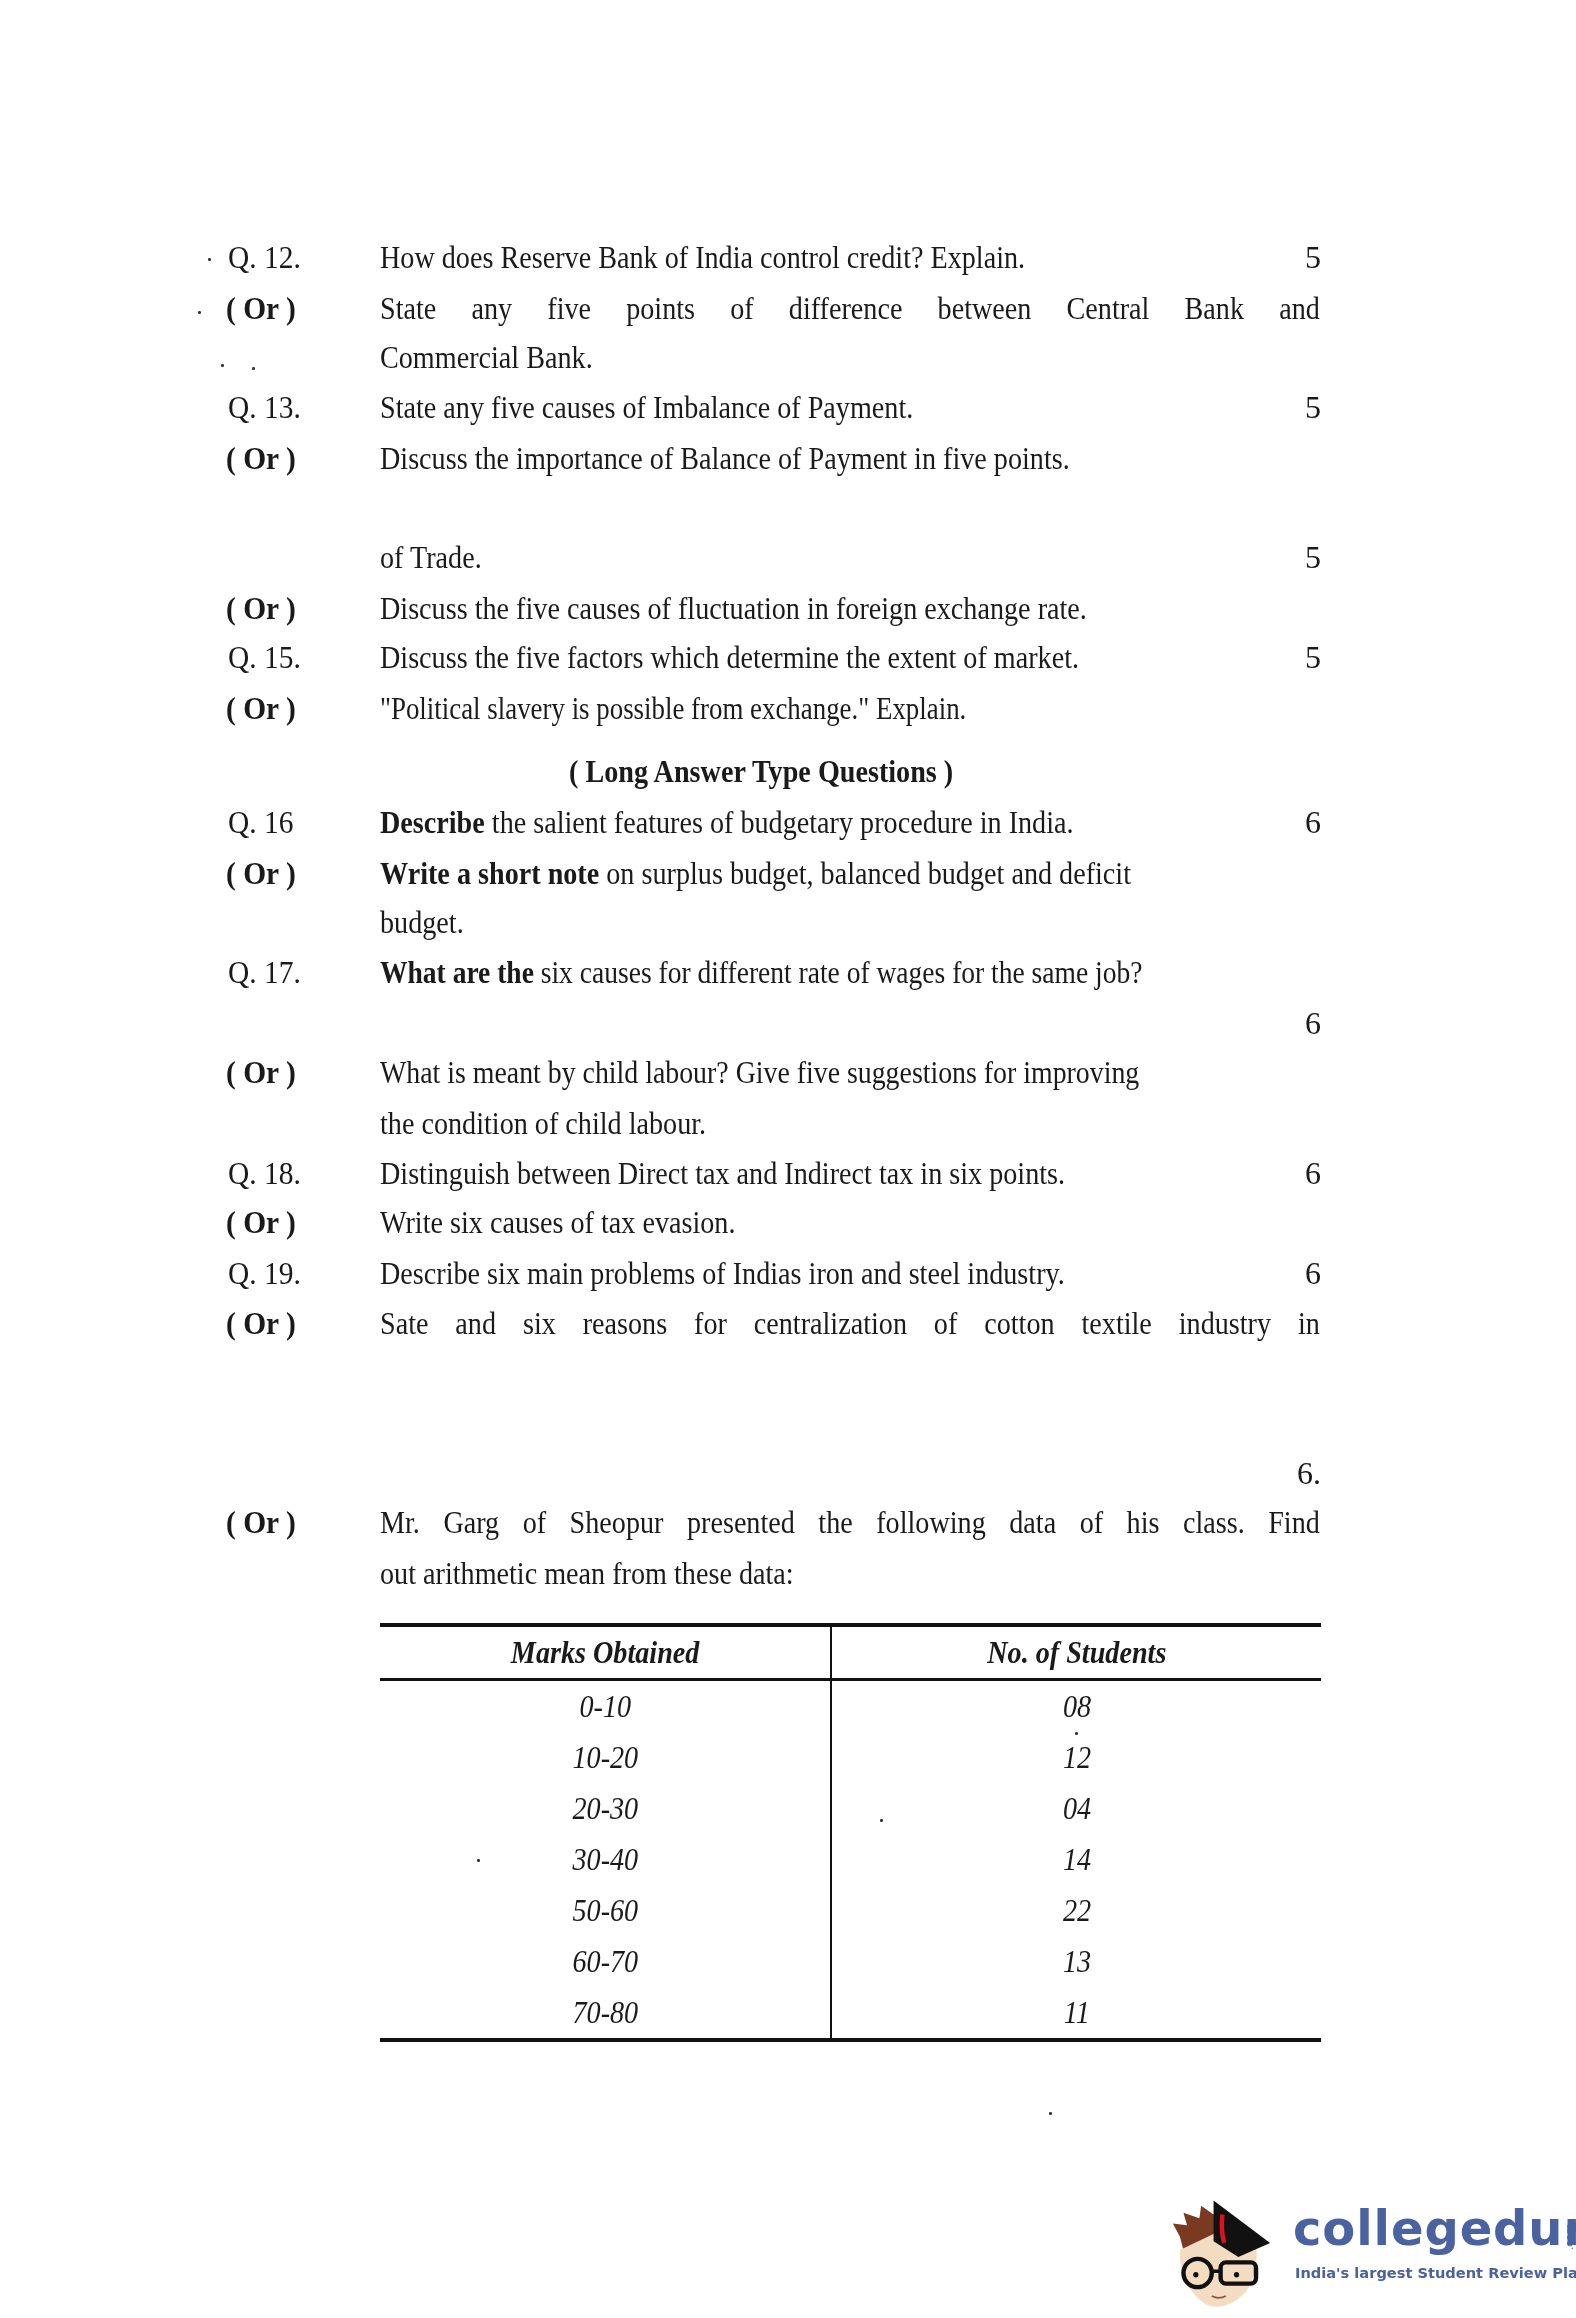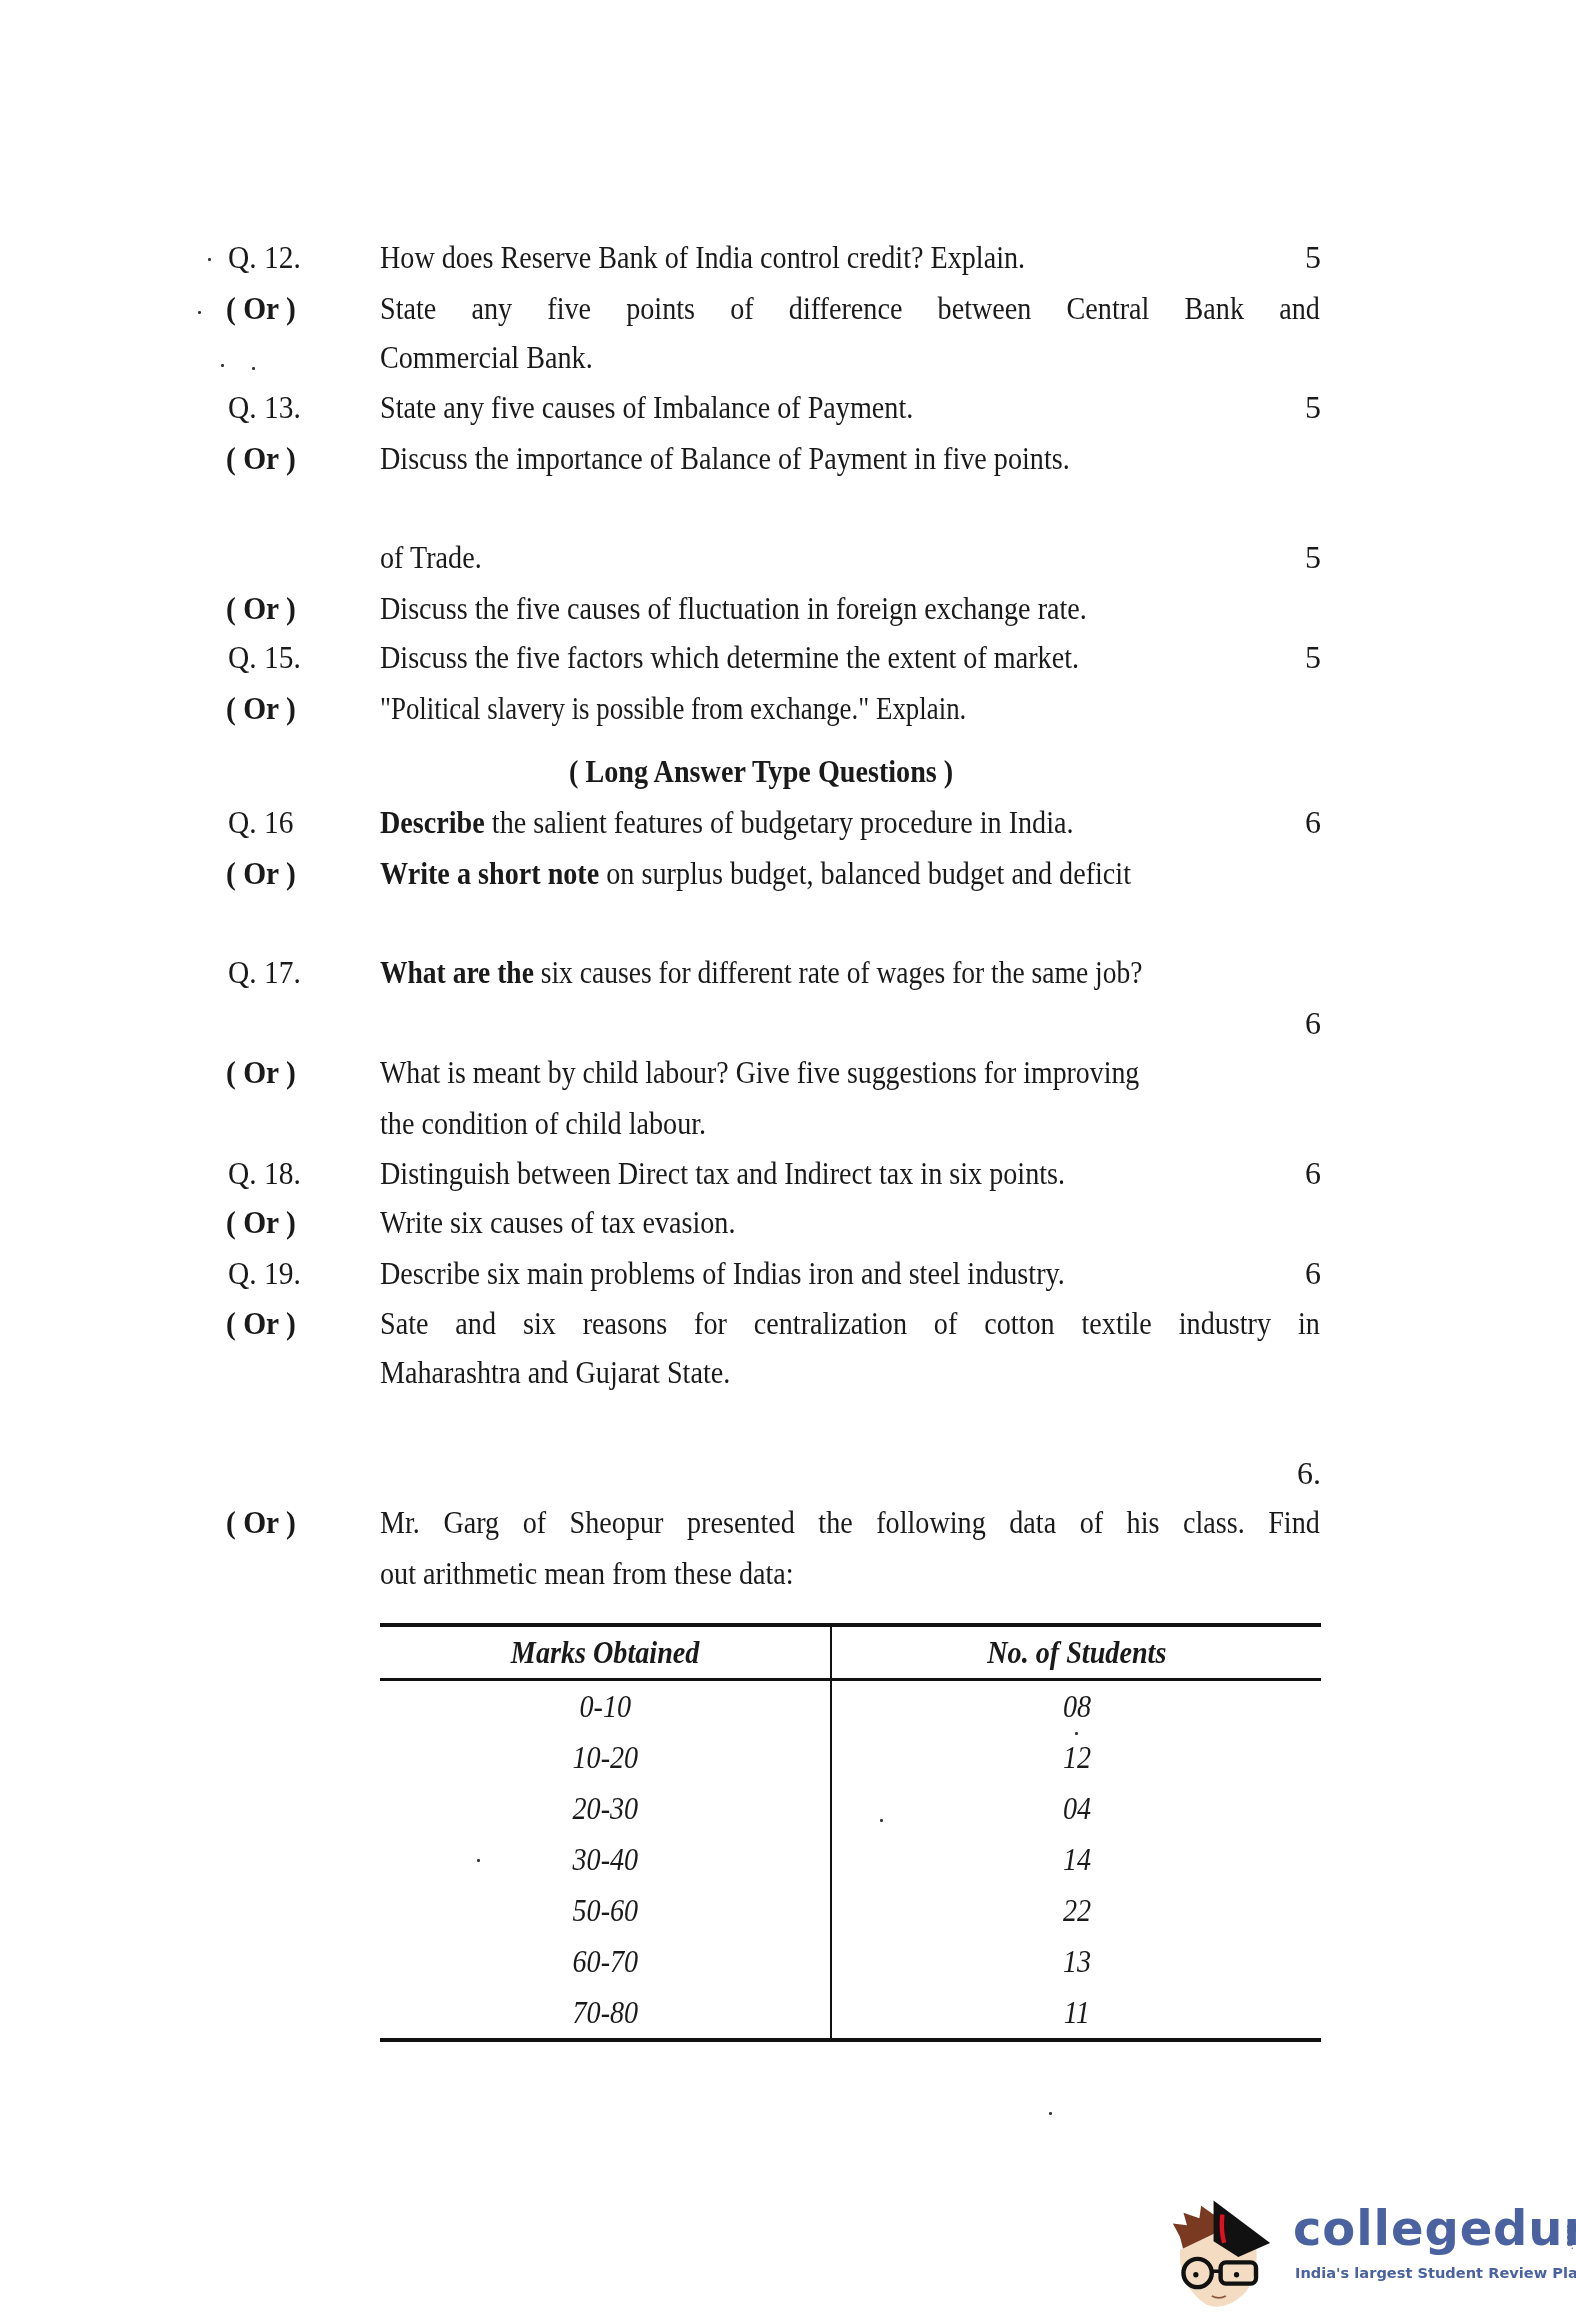--- a/index.html
+++ b/index.html
@@ -126,20 +126,23 @@
 
   <div class="q-row" style="top:797px">
     <span class="q-num">Q. 16</span>
     <span class="q-text"><b>Describe</b><span> the salient features of budgetary procedure in India.</span></span>
     <span class="q-marks">6</span>
   </div>
   <div class="q-row" style="top:848px">
     <span class="q-num or">( Or )</span>
     <span class="q-text"><b>Write a short note</b><span> on surplus budget, balanced budget and deficit</span></span>
   </div>
+  <div class="q-row" style="top:897px">
+    <span class="q-text">budget.</span>
+  </div>
 
   <div class="q-row" style="top:947px">
     <span class="q-num">Q. 17.</span>
     <span class="q-text" style="transform:scaleX(0.86)"><b>What are the</b><span> six causes for different rate of wages for the same job?</span></span>
   </div>
   <div class="q-row" style="top:998px">
     <span class="q-marks">6</span>
   </div>
   <div class="q-row" style="top:1047px">
     <span class="q-num or">( Or )</span>
@@ -160,23 +163,20 @@
   </div>
 
   <div class="q-row" style="top:1248px">
     <span class="q-num">Q. 19.</span>
     <span class="q-text">Describe six main problems of Indias iron and steel industry.</span>
     <span class="q-marks">6</span>
   </div>
   <div class="q-row" style="top:1298px">
     <span class="q-num or">( Or )</span>
     <span class="q-text just">Sate and six reasons for centralization of cotton textile industry in</span>
-  </div>
-  <div class="q-row" style="top:1347px">
-    <span class="q-text">Maharashtra and Gujarat State.</span>
   </div>
 
   <div class="q-row" style="top:1448px">
     <span class="q-marks">6.</span>
   </div>
   <div class="q-row" style="top:1497px">
     <span class="q-num or">( Or )</span>
     <span class="q-text just">Mr. Garg of Sheopur presented the following data of his class. Find</span>
   </div>
   <div class="q-row" style="top:1548px">

